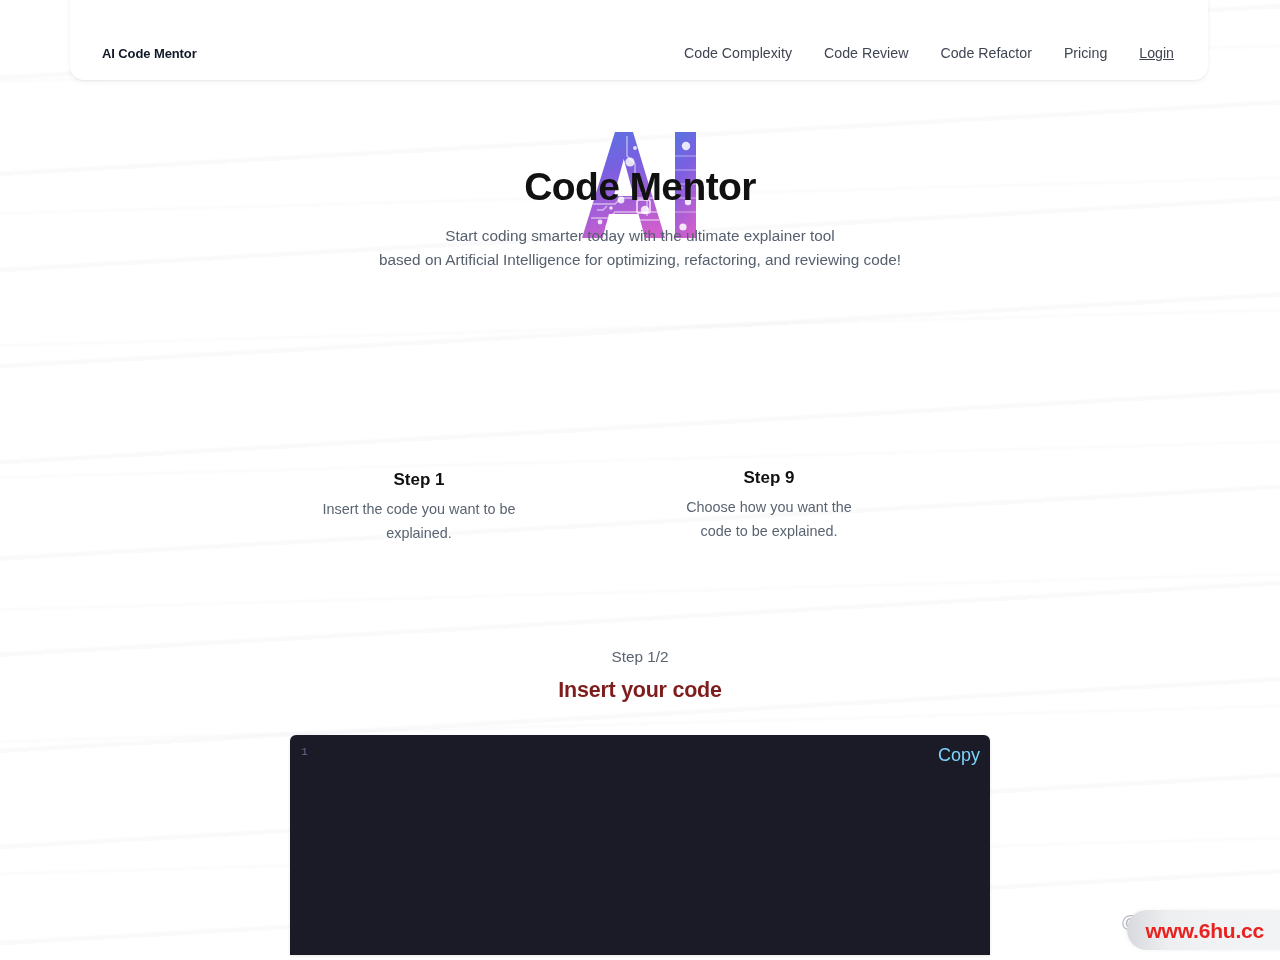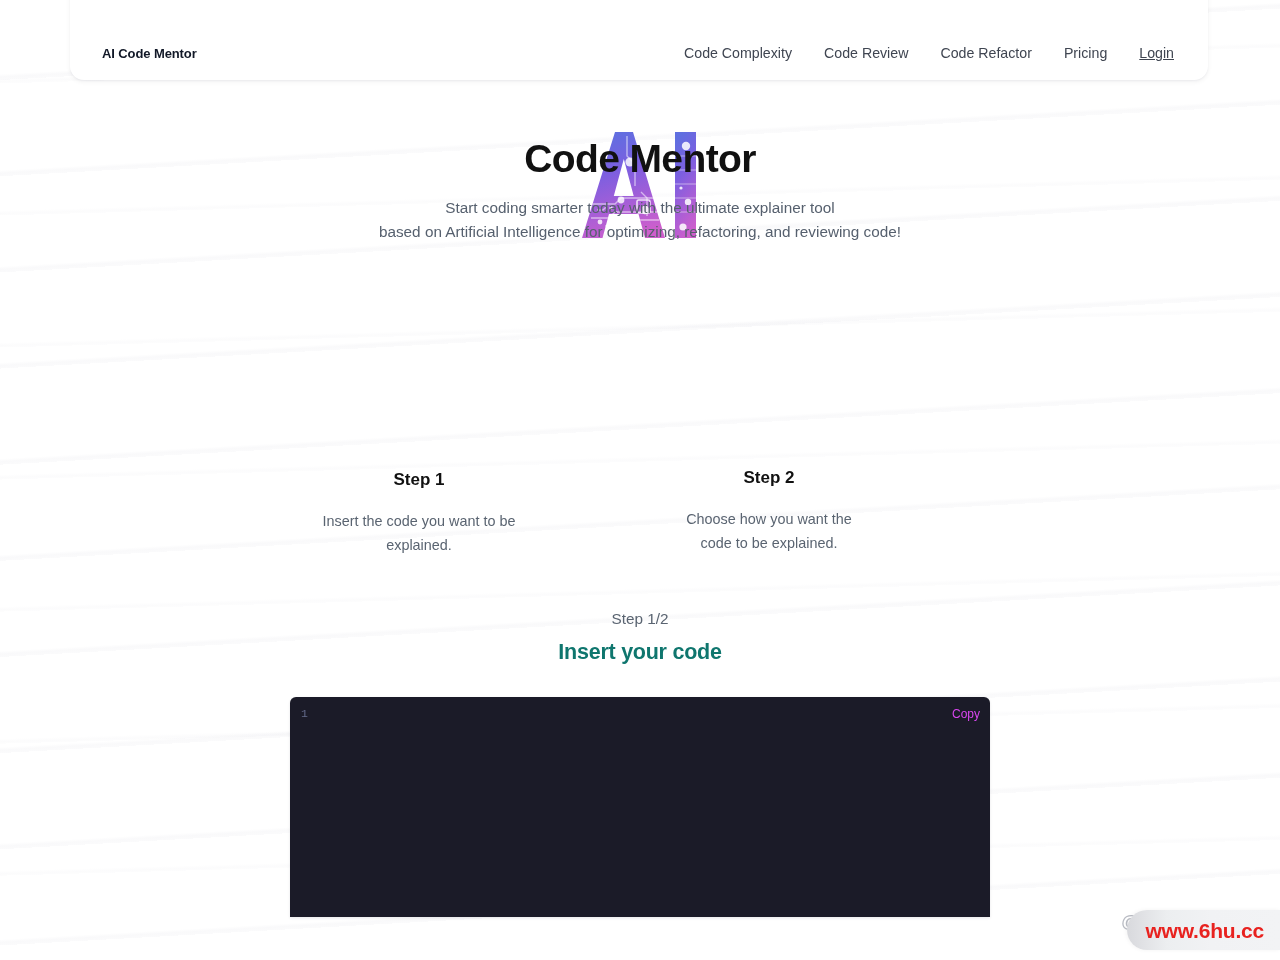--- a/index.html
+++ b/index.html
@@ -101,21 +101,21 @@
 
   .logo-wrap {
     margin: 0 auto;
     padding-top: 126px;
     width: 130px;
     height: 118px;
   }
   .logo-svg { display: block; width: 130px; height: 118px; }
 
   .hero-title {
-    margin-top: 12px;
+    margin-top: 40px;
     font-size: 39px;
     font-weight: bold;
     color: #111111;
     letter-spacing: -0.6px;
     line-height: 1.1;
   }
 
   .hero-sub {
     margin-top: 15px;
     font-size: 15.3px;
@@ -143,47 +143,47 @@
   .step-col.two  { padding-top: 13px; }
 
   .step-title {
     font-size: 17px;
     font-weight: bold;
     color: #111111;
     line-height: 1.2;
   }
 
   .step-desc {
-    margin-top: 20px;
+    margin-top: 8px;
     font-size: 14.4px;
     color: #5a6471;
     line-height: 1.66;
   }
 
   
   .editor-section {
     position: absolute;
-    top: 608px;
+    top: 646px;
     left: 0;
     width: 1280px;
     text-align: center;
     z-index: 2;
   }
 
   .step-counter {
     font-size: 15.3px;
     color: #5a6471;
     line-height: 1.4;
   }
 
   .editor-heading {
     margin-top: 11px;
     font-size: 21.5px;
     font-weight: bold;
-    color: #0f766e;
+    color: #7f1d1d;
     letter-spacing: -0.25px;
     line-height: 1.2;
   }
 
   .code-editor {
     margin: 31px auto 0;
     width: 700px;
     height: 220px;
     background: #1b1b28;
     border-radius: 6px 6px 0 0;
@@ -219,22 +219,22 @@
     outline: none;
     resize: none;
     caret-color: #e3e4ef;
   }
   .code-area::placeholder { color: #4d5570; }
 
   .copy-btn {
     position: absolute;
     top: 10px;
     right: 10px;
-    font-size: 12px;
-    color: #d946ef;
+    font-size: 18px;
+    color: #7dd3fc;
     background: transparent;
     border: none;
     padding: 0;
     cursor: pointer;
     font-family: "Liberation Sans", sans-serif;
     line-height: 1.2;
   }
 
   
   .wm-text {
@@ -363,21 +363,21 @@
 <div class="steps">
   <div class="step-col one">
     <div class="step-title">Step 1</div>
     <div class="step-desc">
       <span>Insert the code you want to be</span><br>
       <span>explained.</span>
     </div>
   </div>
 
   <div class="step-col two">
-    <div class="step-title">Step 2</div>
+    <div class="step-title">Step 9</div>
     <div class="step-desc">
       <span>Choose how you want the</span><br>
       <span>code to be explained.</span>
     </div>
   </div>
 </div>
 
 <div class="editor-section">
   <div class="step-counter">Step 1/2</div>
   <div class="editor-heading">Insert your code</div>

